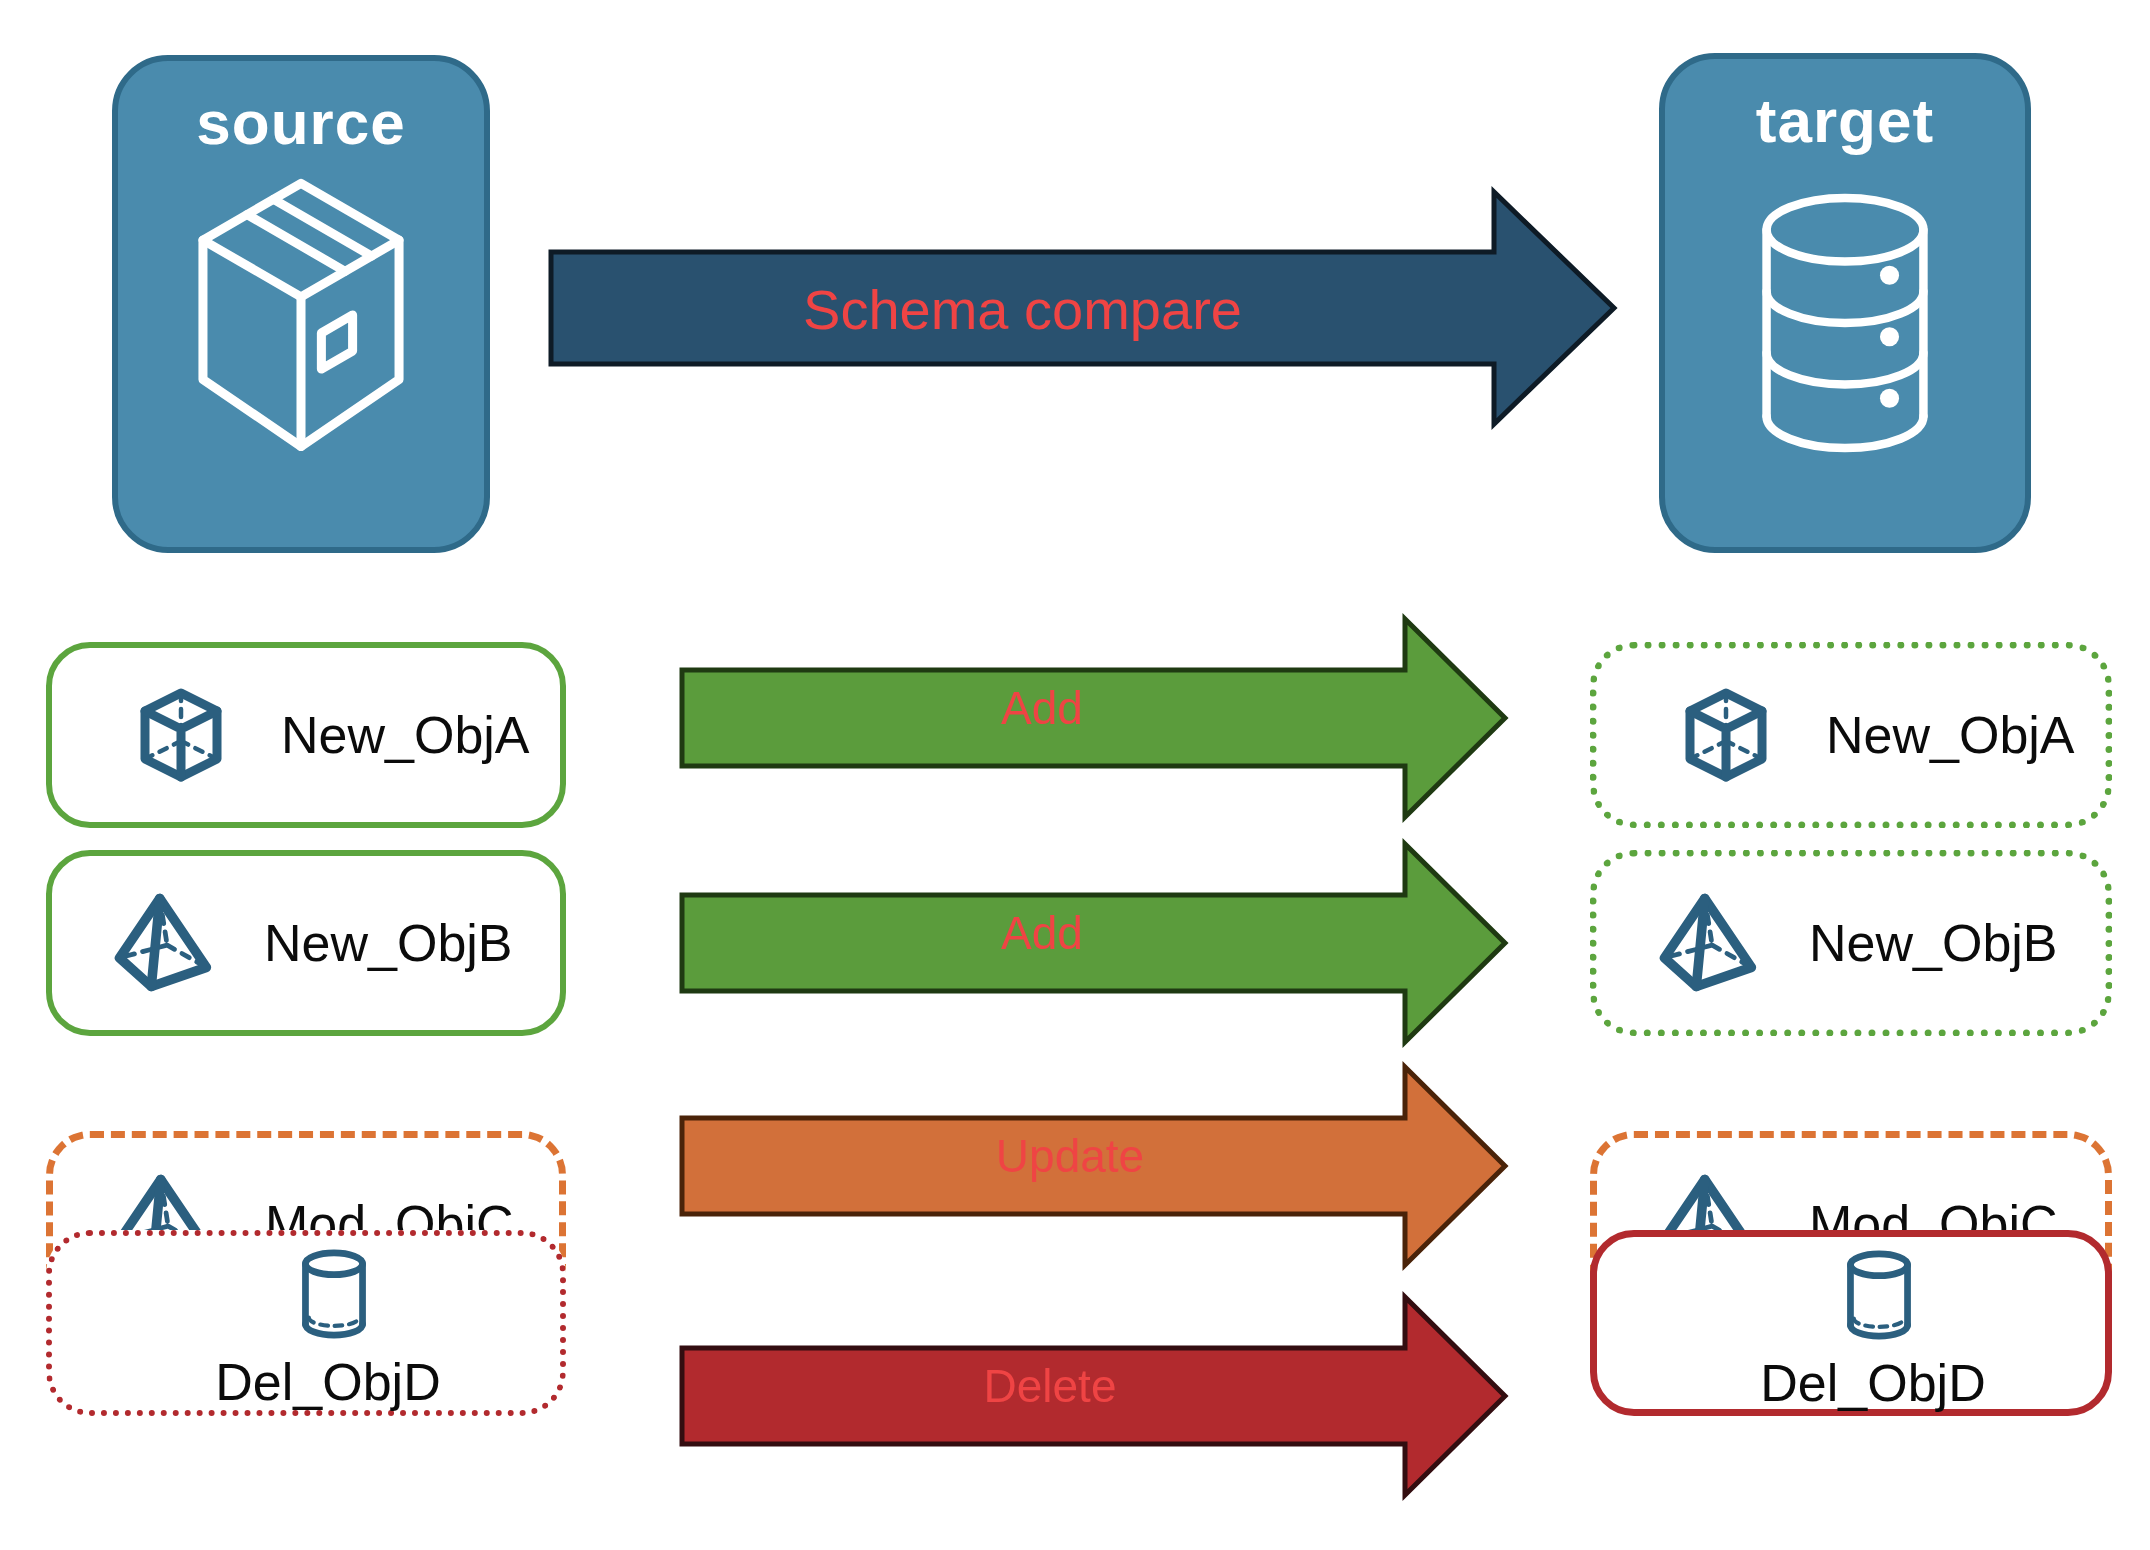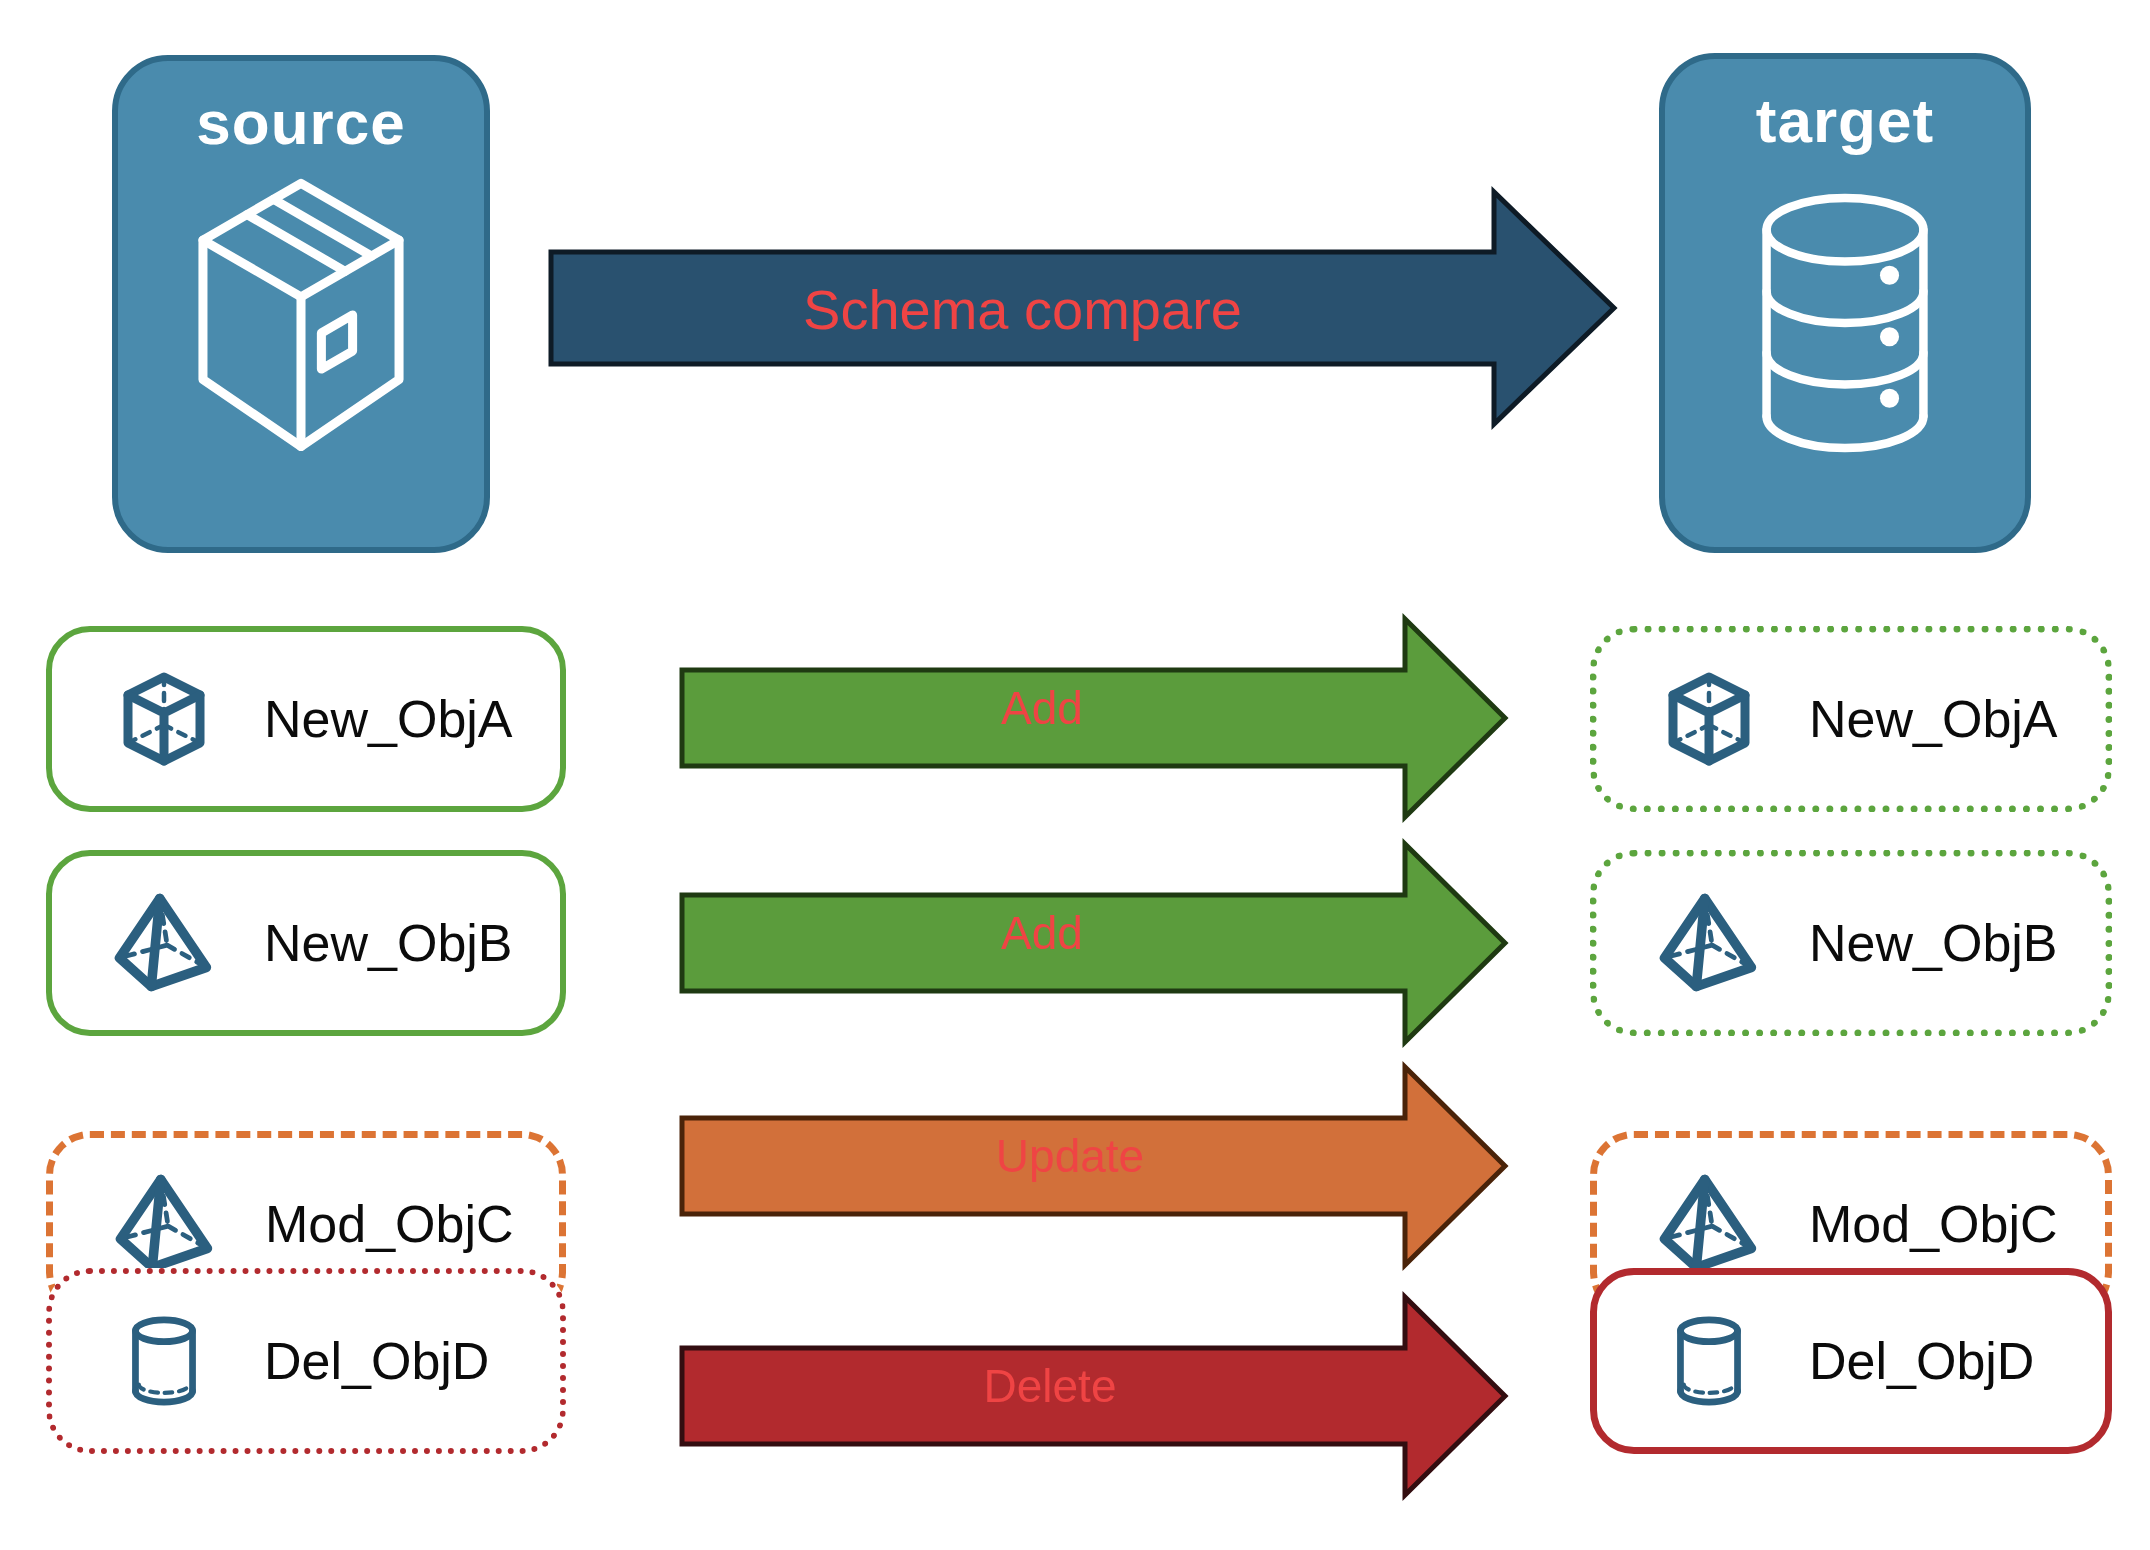--- a/index.html
+++ b/index.html
@@ -32,21 +32,21 @@
         color:#ef4444;font-size:46px;text-align:right;}
   #compare-arrow-label{left:551px;top:252px;width:943px;height:114px;font-size:56px;}
   .row-arrow-label{left:679px;width:726px;height:80px;}
   #label-r1{top:668px;} #label-r2{top:893px;} #label-r3{top:1116px;padding-left:28px;} #label-r4{top:1346px;margin-left:8px;}
 
   
   .card{position:absolute;height:186px;background:#fff;border-radius:44px;
         box-sizing:border-box;display:flex;align-items:center;}
   .card.left{left:46px;width:520px;}
   .card.right{left:1590px;width:522px;}
-  .r1{top:626px;} .r2{top:850px;} .r3{top:1131px;} .r4{top:1268px;}
+  .r1{top:642px;padding-left:17px;} .r2{top:850px;} .r3{top:1131px;} .r4{top:1230px;flex-direction:column;}
 
   .green-solid {border:6px solid #5CA53E;}
   .green-dotted{border:7px dotted #5CA53E;}
   .orange-dashed{border:7px dashed #DC7434;}
   .red-dotted  {border:6px dotted #B22A2E;}
   .red-solid   {border:7px solid #B22A2E;}
 
   .icon-slot{width:112px;height:116px;margin-left:56px;flex:none;
         display:flex;align-items:center;justify-content:center;}
   .card-label{margin-left:44px;font-size:52px;color:#0b0b0b;white-space:nowrap;}

